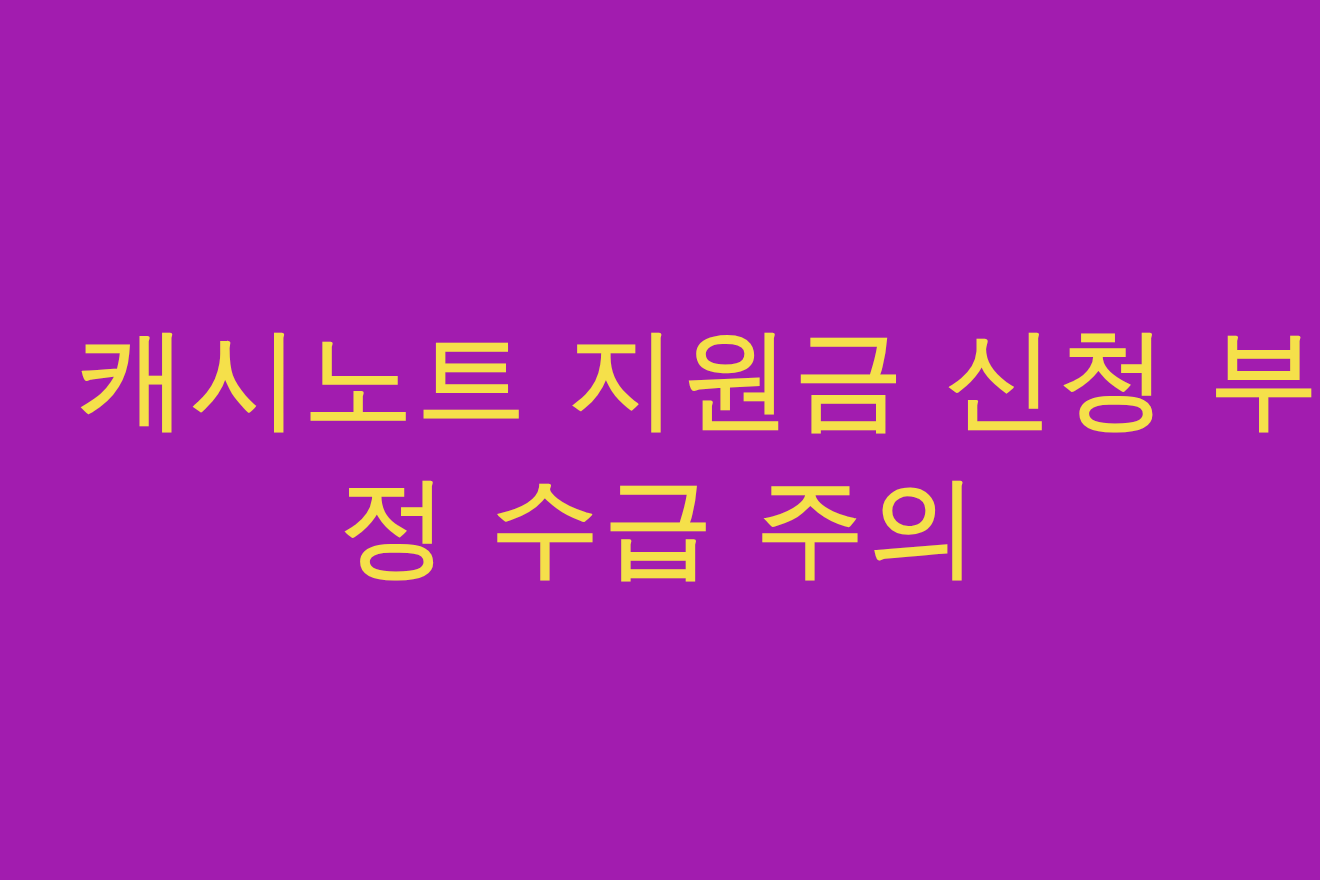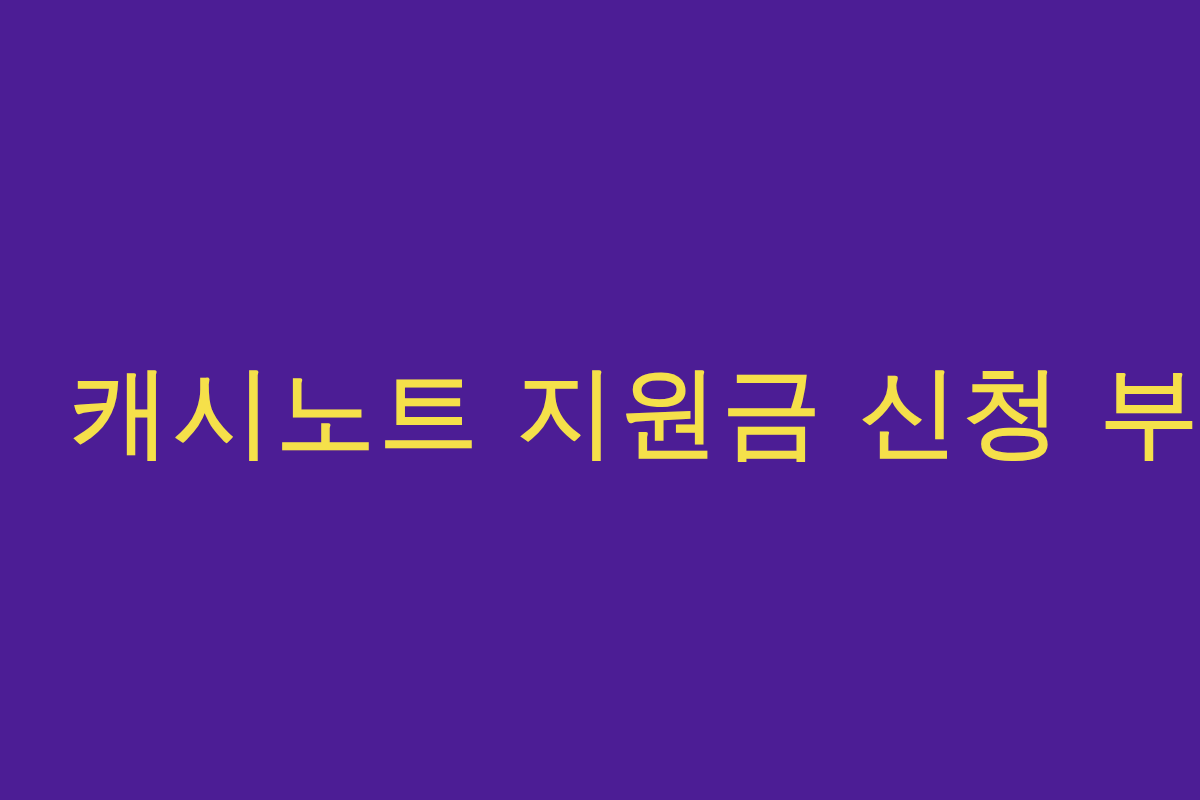--- a/index.html
+++ b/index.html
@@ -59,21 +59,22 @@
     letter-spacing: 0.028em;
   }
 
   #headline-line-2 {
     letter-spacing: 0.03em;
   }
 </style>
 </head>
 <body>
 
-<div id="banner-canvas" style="background: #4c1d95;">
+<div id="banner-canvas" style="background: #a21caf;">
 
   <div id="headline-block">
 
     <span class="headline-line" id="headline-line-1" style="color: rgb(245, 224, 74); -webkit-text-stroke: 1.5px rgb(245, 224, 74);">캐시노트 지원금 신청 부</span>
 
+    <span class="headline-line" id="headline-line-2" style="color: rgb(245, 224, 74); -webkit-text-stroke: 1.5px rgb(245, 224, 74);">정 수급 주의</span>
 
   </div>
 </div>
 
 </body></html>

